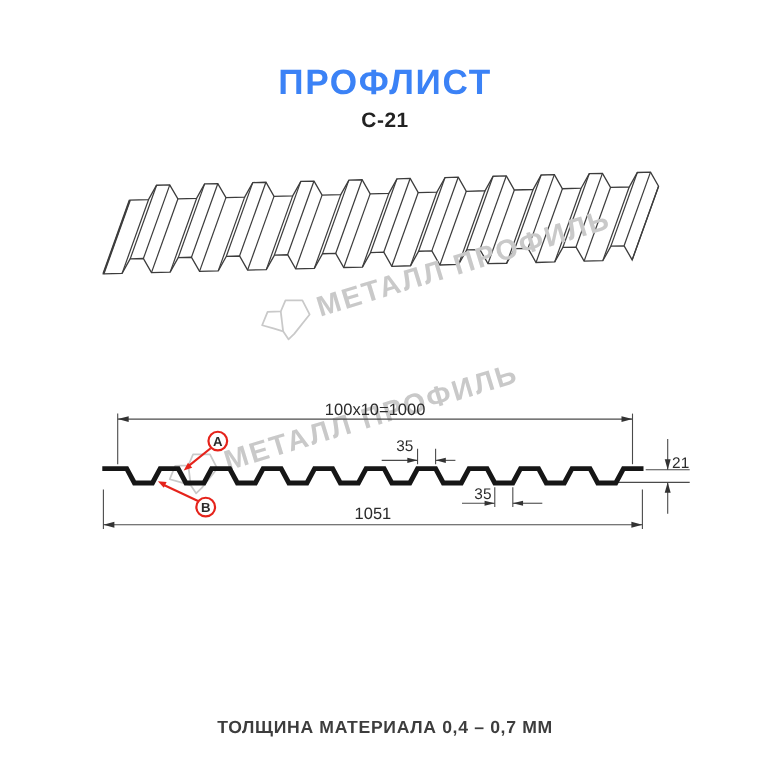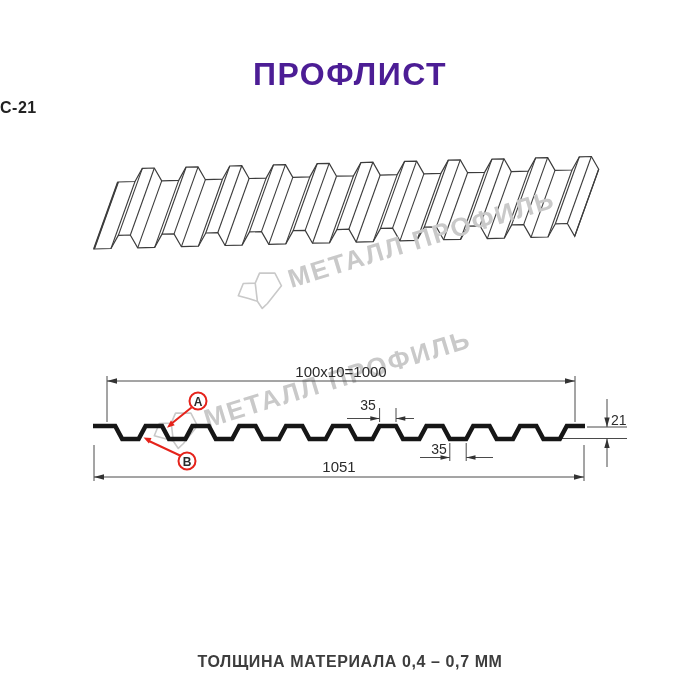--- a/index.html
+++ b/index.html
@@ -2,25 +2,25 @@
 <html><head>
 <meta charset="utf-8">
 <style>
   html,body{margin:0;padding:0;background:#fff;}
   .canvas{
     position:relative;width:700px;height:700px;background:#fff;overflow:hidden;
     font-family:"Liberation Sans",sans-serif;
   }
   .title{
     position:absolute;left:0;top:56px;width:700px;text-align:center;
-    font-size:32px;font-weight:bold;letter-spacing:1.5px;color:#4c1d95;
+    font-size:32px;font-weight:bold;letter-spacing:1.5px;color:#3b82f6;
   }
   .subtitle{
-    position:absolute;left:0;top:99px;width:700px;text-align:left;
-    font-size:16px;font-weight:bold;letter-spacing:0.5px;color:#222;
+    position:absolute;left:0;top:99px;width:700px;text-align:center;
+    font-size:19px;font-weight:bold;letter-spacing:0.5px;color:#222;
   }
   .footer-note{
     position:absolute;left:0;top:614px;width:700px;text-align:center;
     font-size:16px;font-weight:bold;letter-spacing:0.6px;color:#3d3d3d;margin-top:39px;
   }
   .layer{position:absolute;left:0;top:0;width:700px;height:700px;}
   #sheet3d{z-index:1;}
   .watermark{
     position:absolute;z-index:2;display:flex;align-items:center;gap:7px;
     transform:rotate(-17deg);transform-origin:0 50%;white-space:nowrap;

